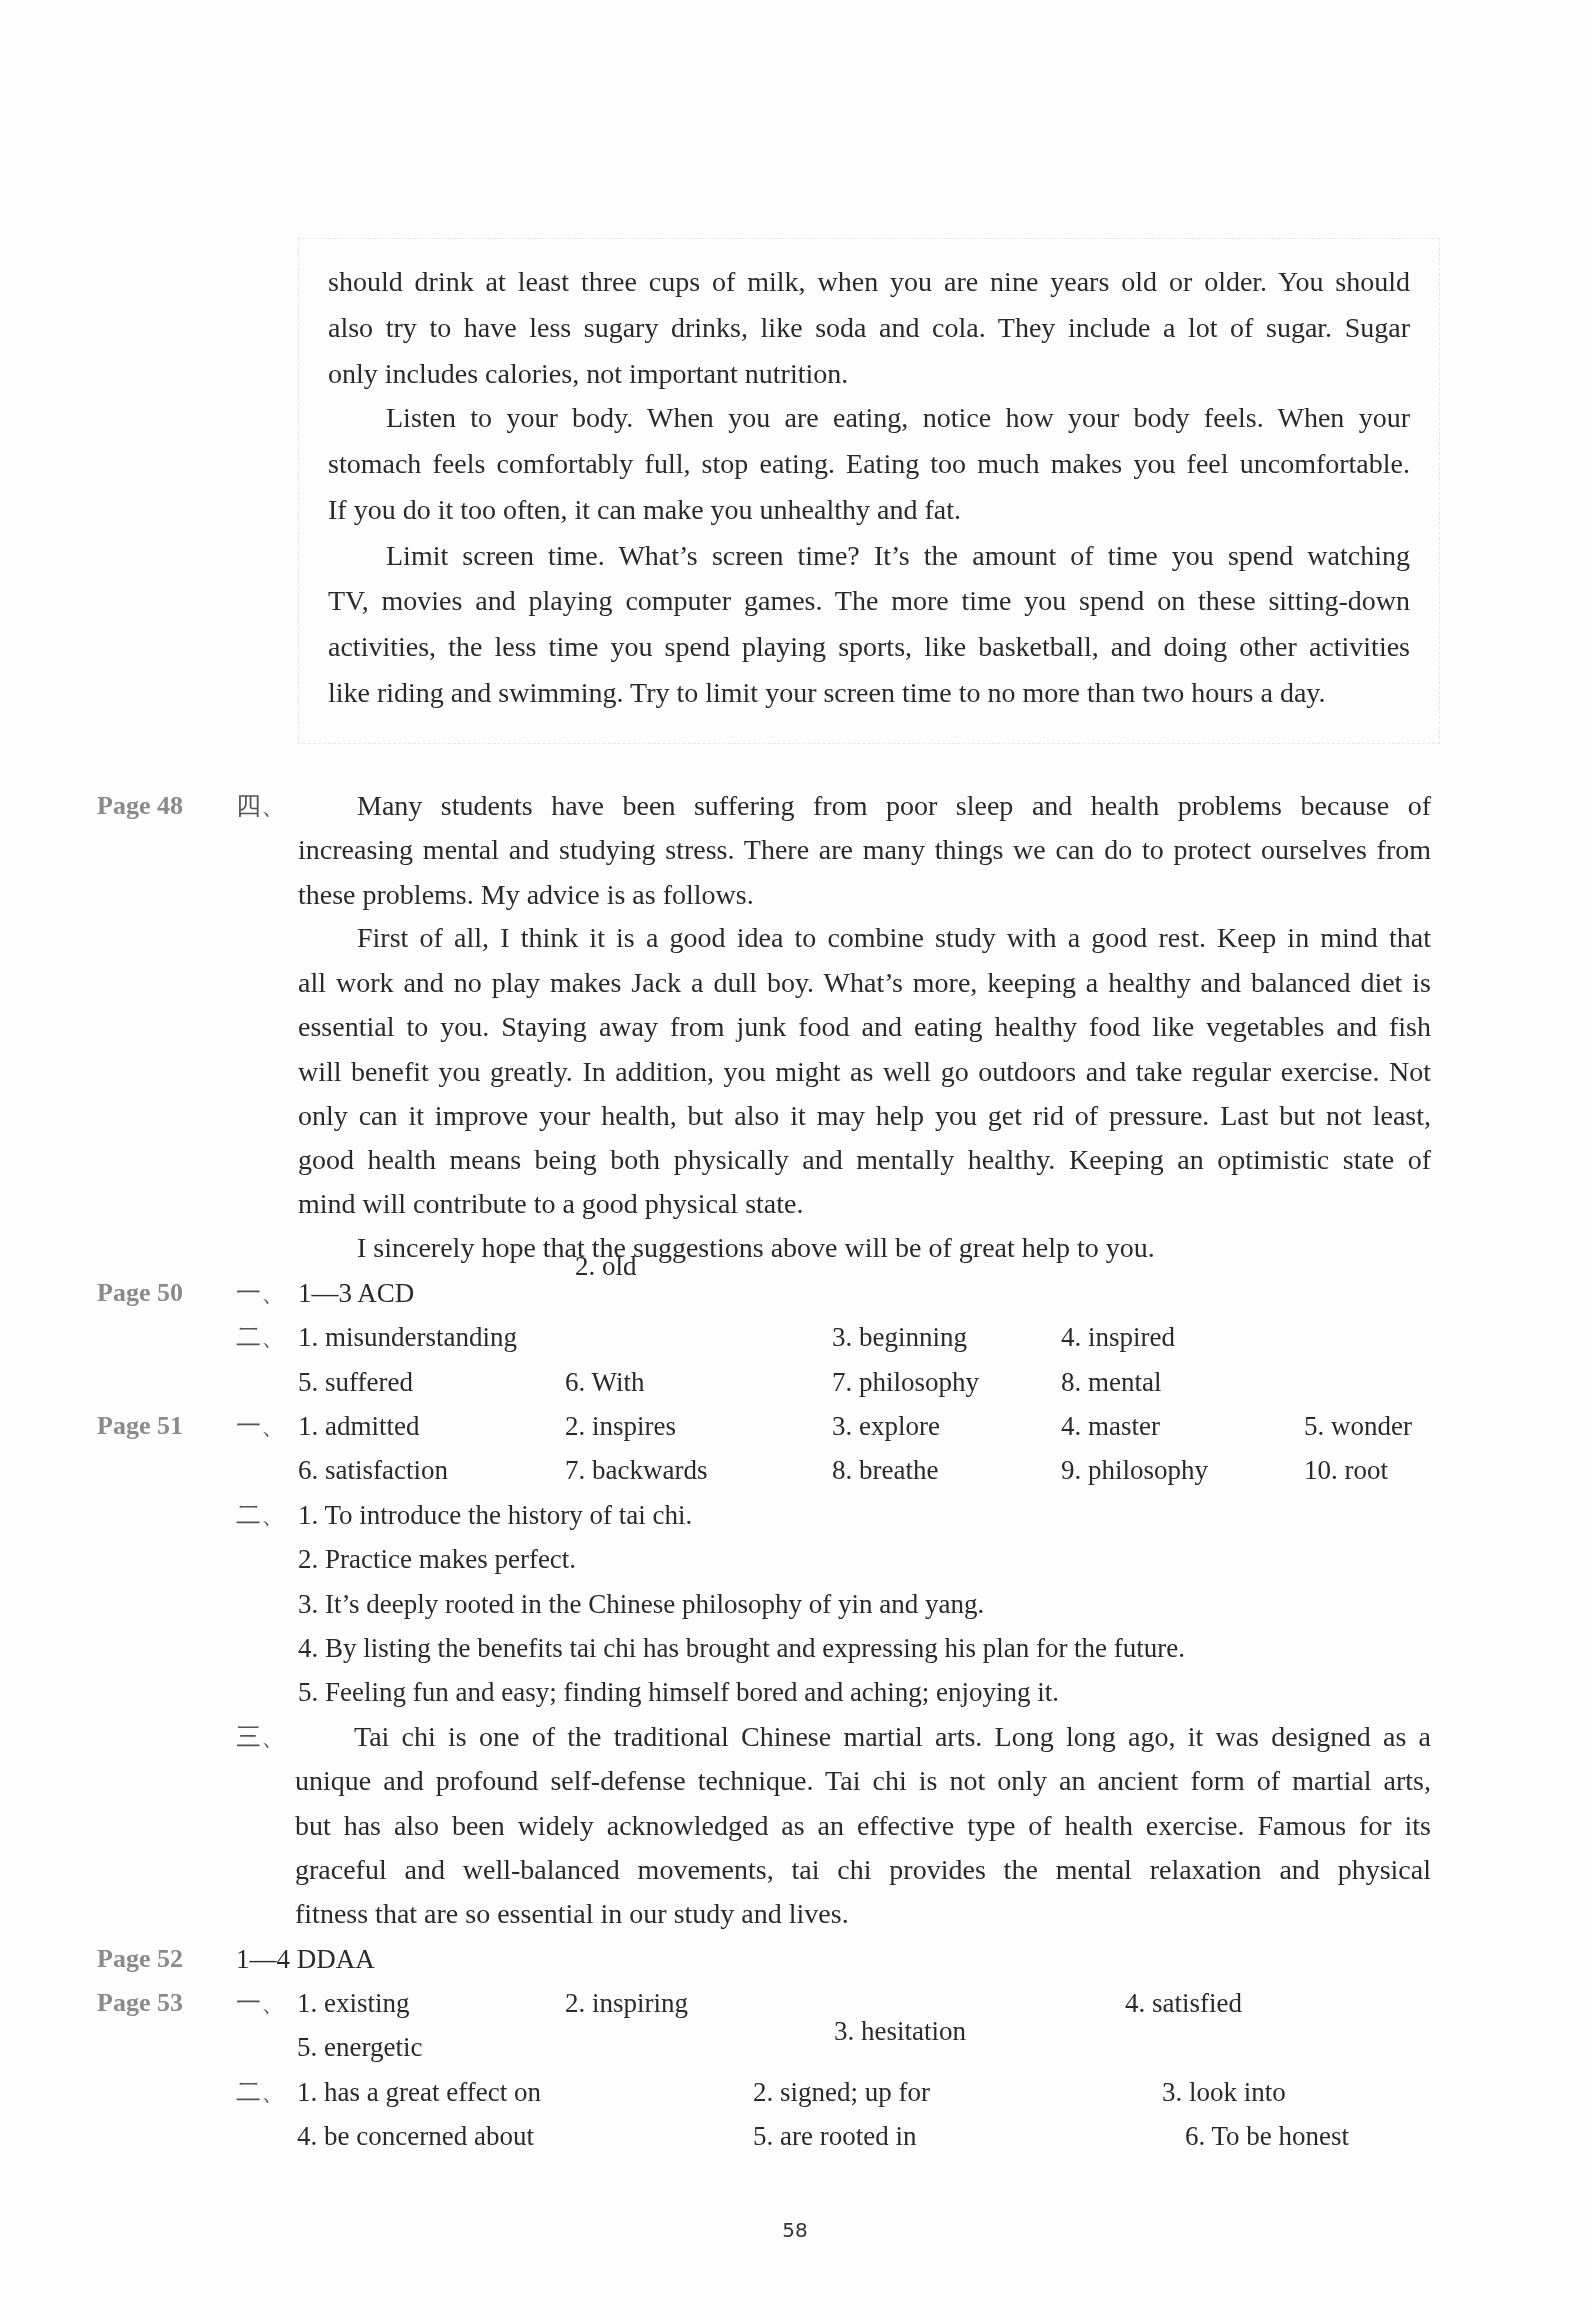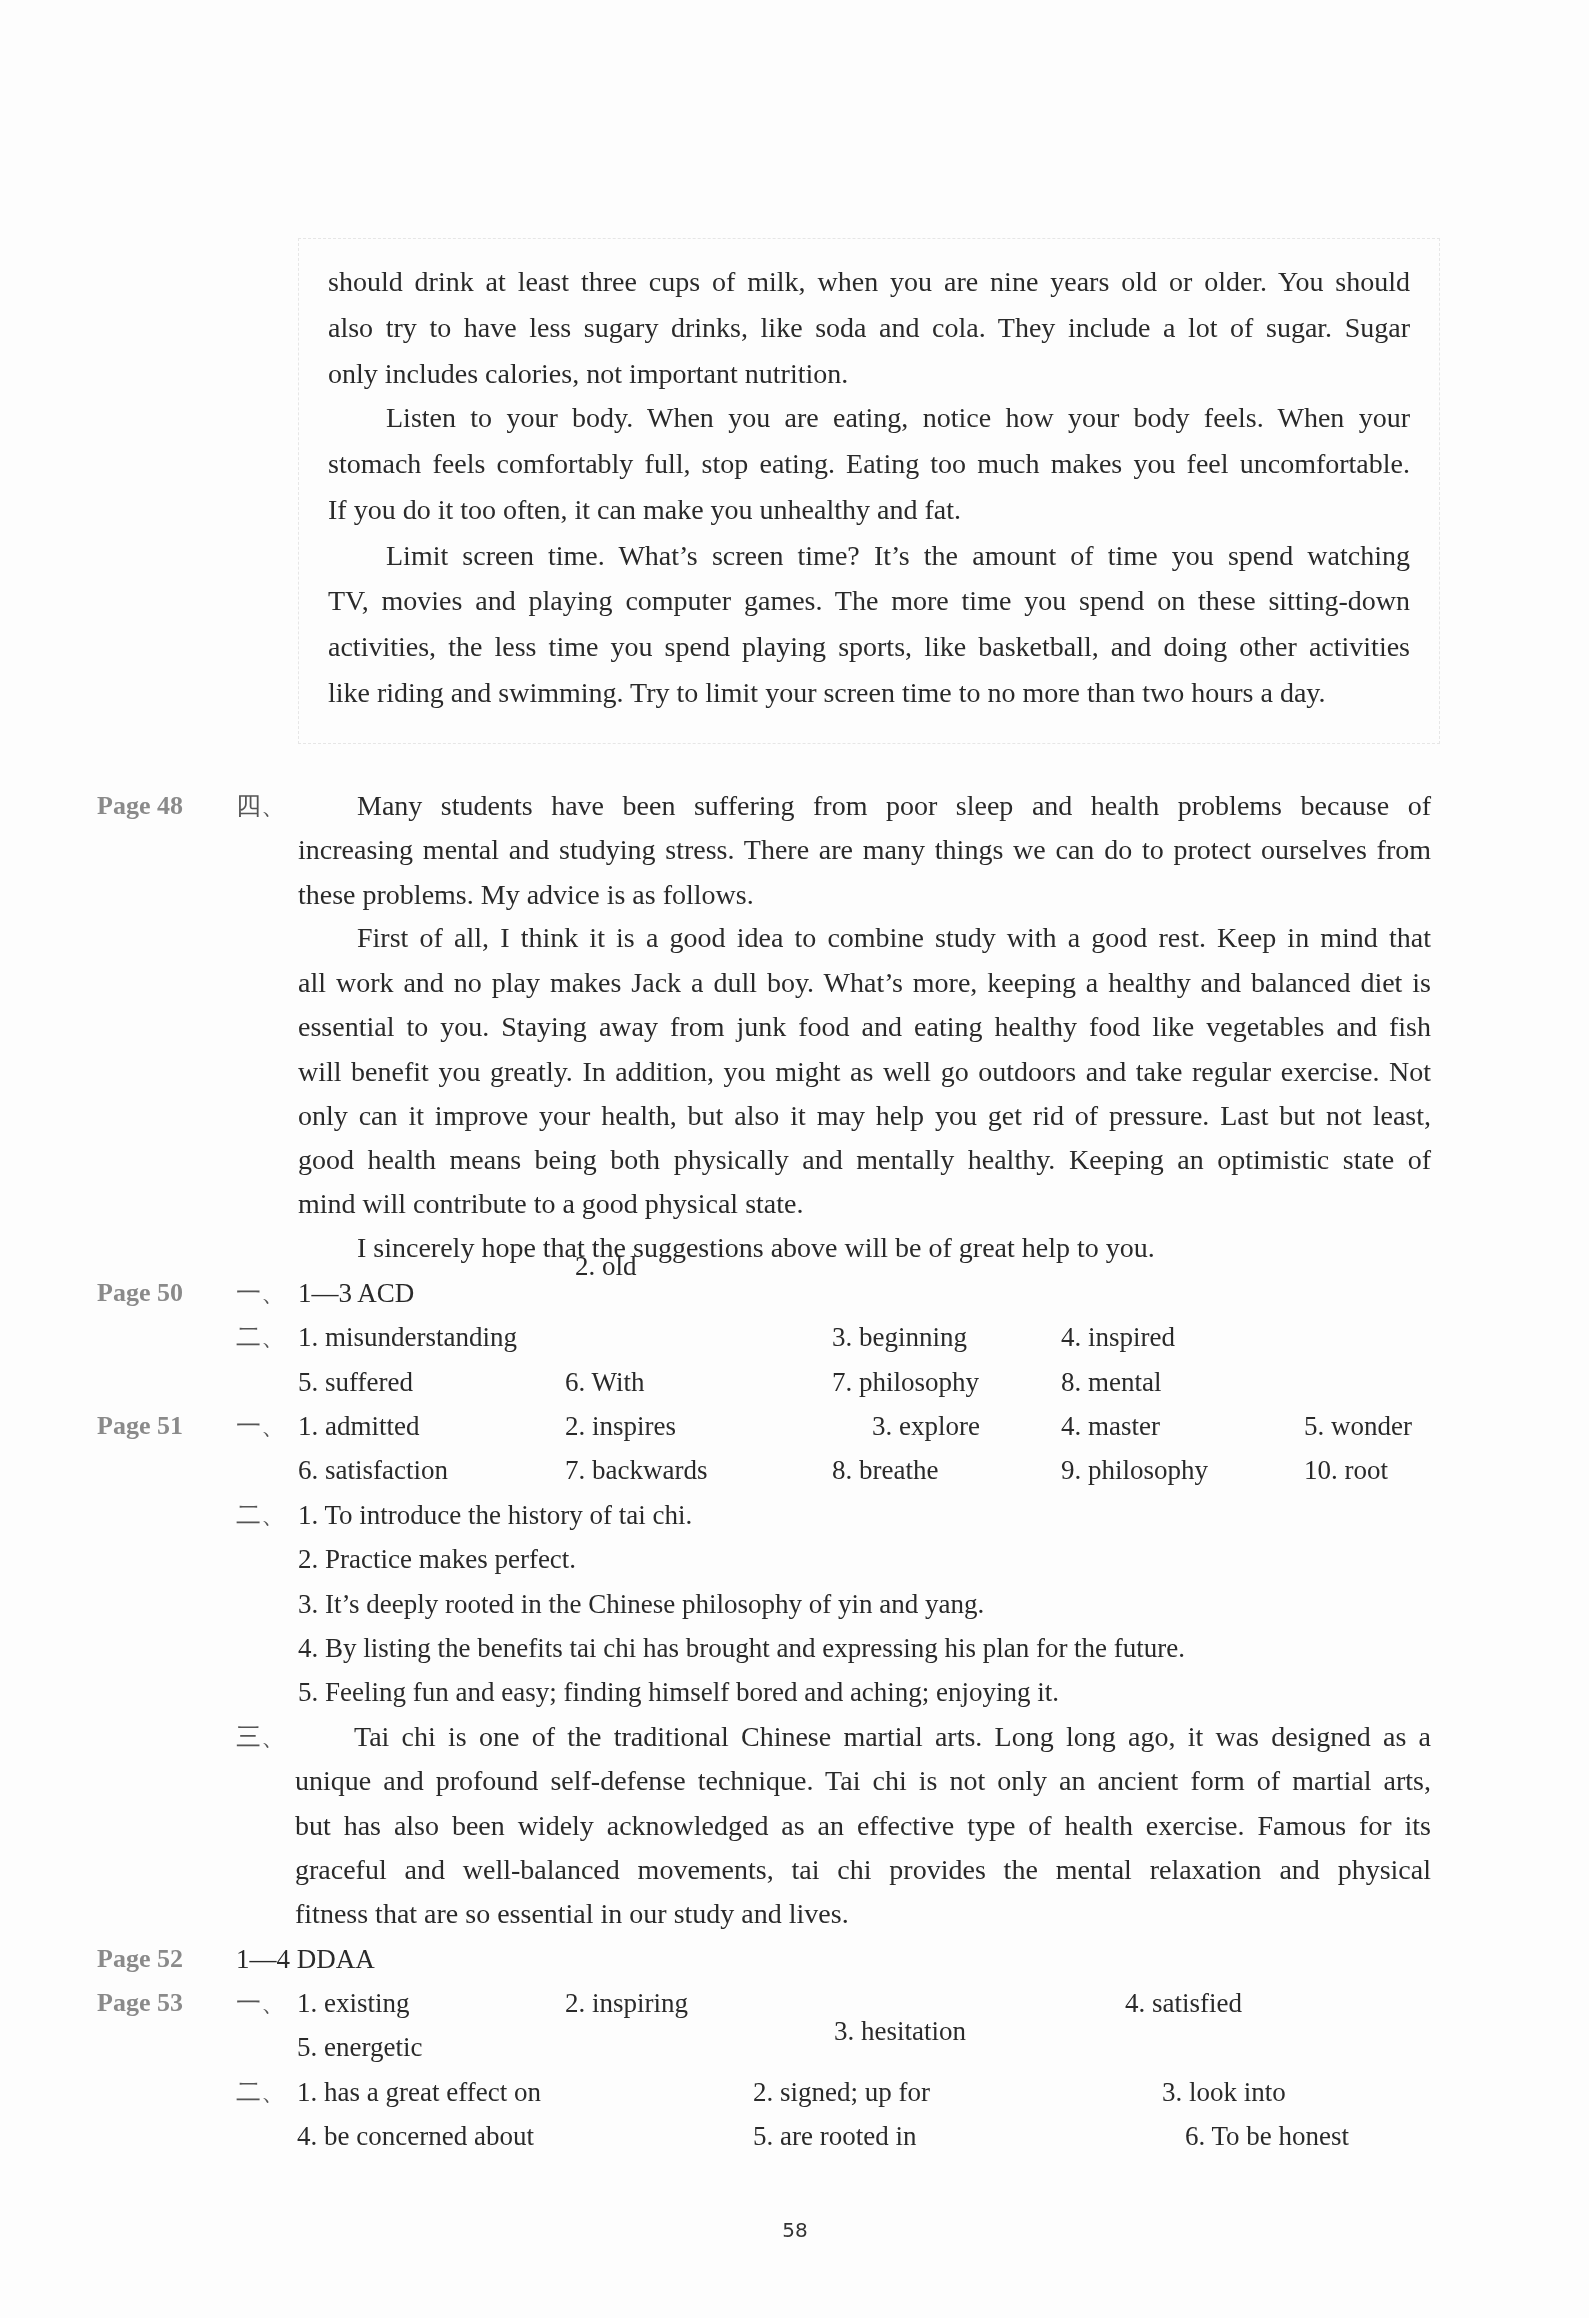--- a/index.html
+++ b/index.html
@@ -109,21 +109,21 @@
   <div class="ans" style="left:565px;top:1366px;">6. With</div>
   <div class="ans" style="left:832px;top:1366px;">7. philosophy</div>
   <div class="ans" style="left:1061px;top:1366px;">8. mental</div>
 </div>
 
 <div>
   <div class="page-label" style="top:1410px;">Page 51</div>
   <div class="sec" style="left:236px;top:1410px;">一、</div>
   <div class="ans" style="left:298px;top:1410px;">1. admitted</div>
   <div class="ans" style="left:565px;top:1410px;">2. inspires</div>
-  <div class="ans" style="left:872px;top:1410px;">3. explore</div>
+  <div class="ans" style="left:832px;top:1410px;">3. explore</div>
   <div class="ans" style="left:1061px;top:1410px;">4. master</div>
   <div class="ans" style="left:1304px;top:1410px;">5. wonder</div>
   <div class="ans" style="left:298px;top:1454px;">6. satisfaction</div>
   <div class="ans" style="left:565px;top:1454px;">7. backwards</div>
   <div class="ans" style="left:832px;top:1454px;">8. breathe</div>
   <div class="ans" style="left:1061px;top:1454px;">9. philosophy</div>
   <div class="ans" style="left:1304px;top:1454px;">10. root</div>
 
   <div class="sec" style="left:236px;top:1499px;">二、</div>
   <div class="ans" style="left:298px;top:1499px;">1. To introduce the history of tai chi.</div>

